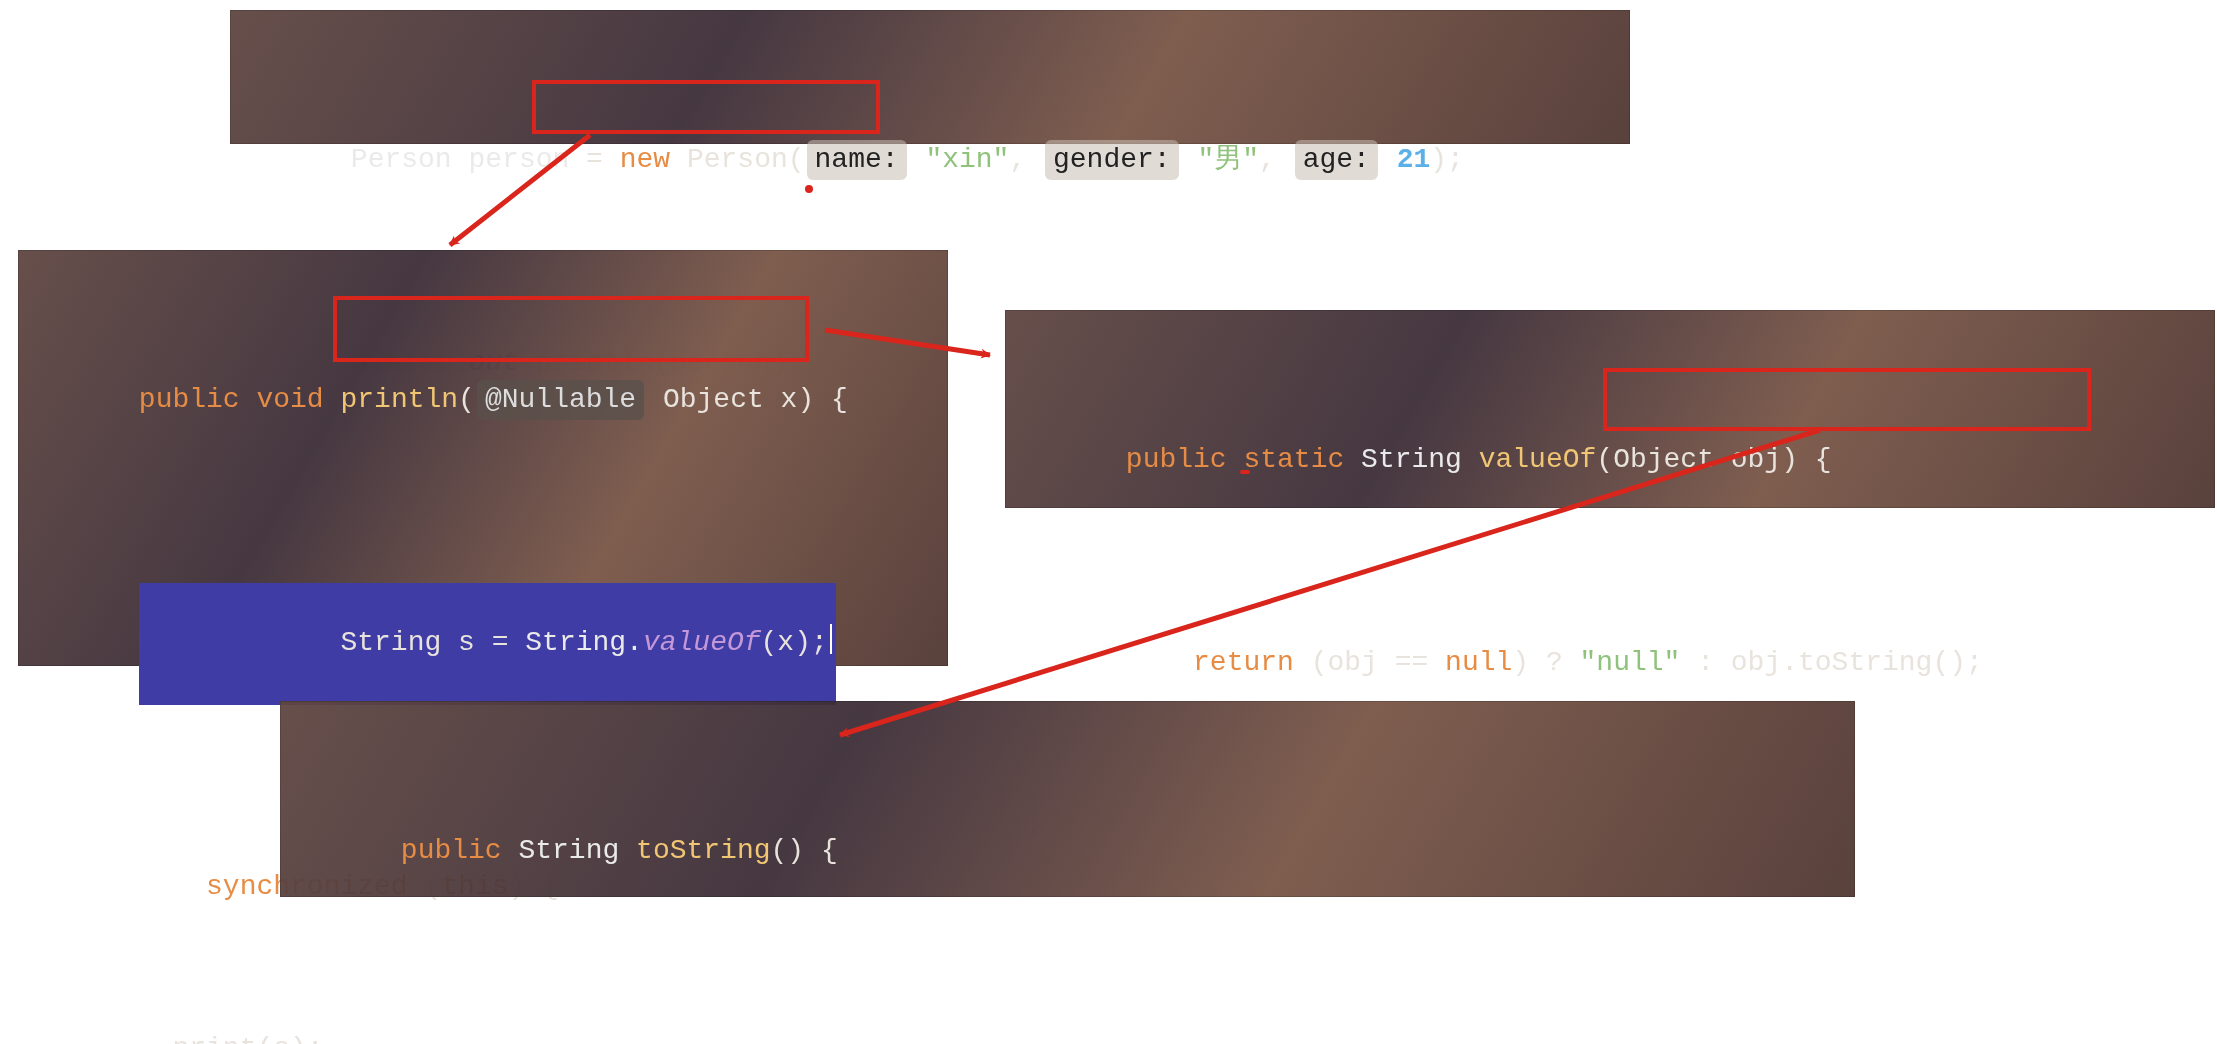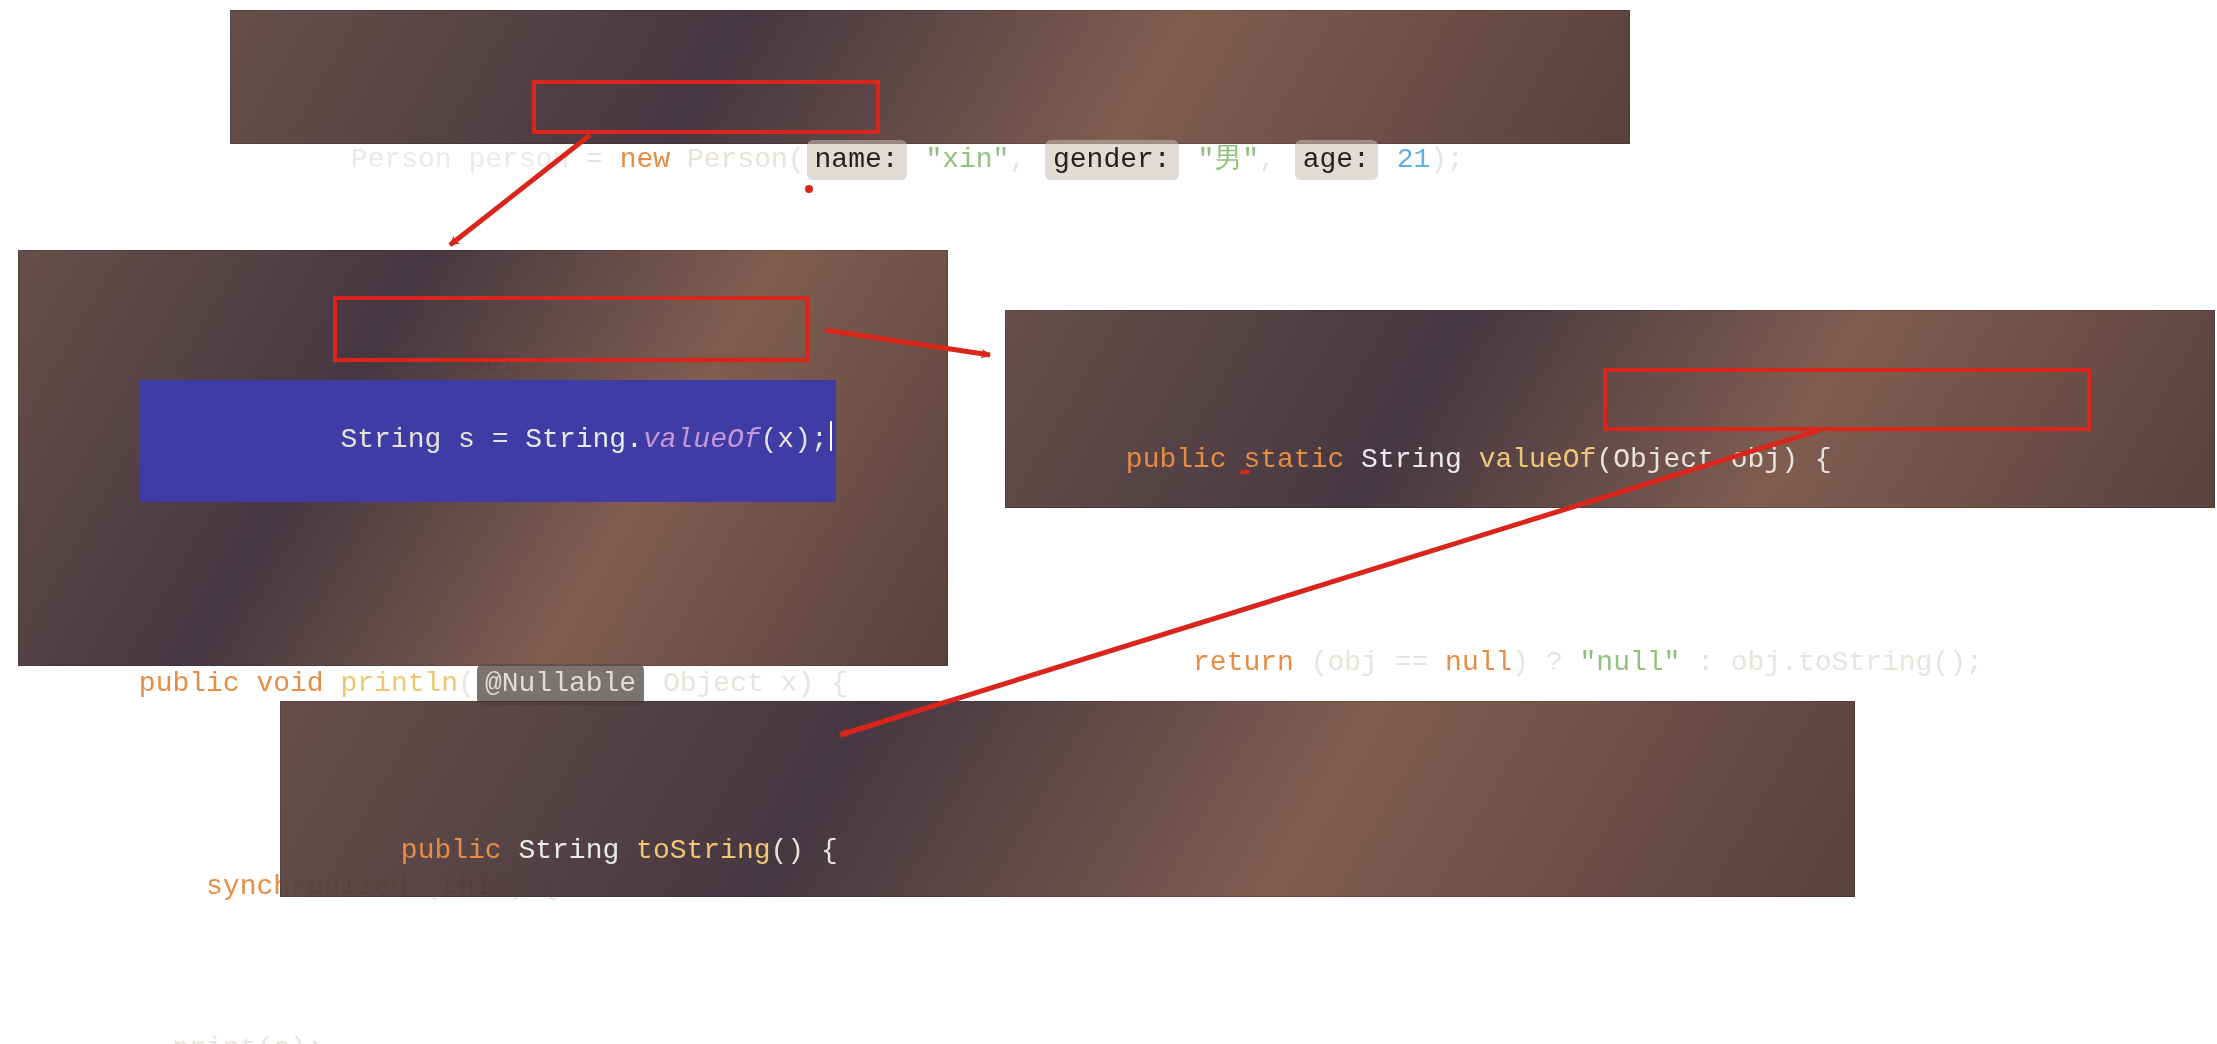--- a/index.html
+++ b/index.html
@@ -48,21 +48,21 @@
   }
   .pill-dark {
     display: inline-block;
     background: rgba(90,80,75,0.8);
     color: #ddd;
     border-radius: 6px;
     padding: 0 8px;
     margin: 0 2px;
   }
   .str   { color: #8fc27b; } 
-  .num   { color: #5bb0e8; }
+  .num   { color: #5bb0e8; font-weight: bold; }
   .sel-line {
     background: #3f3da5;
     display: inline-block;
     padding-right: 4px;
   }
   .caret {
     display:inline-block; width:2px; height:1.1em; background:#fff; vertical-align:-4px; margin-left:2px;
   }
   .redbox {
     position: absolute;
@@ -88,27 +88,27 @@
       <span class="type">Person</span><span> </span><span class="type">person</span><span> = </span><span class="kw-new">new</span><span> Person(</span><span class="pill">name:</span><span> </span><span class="str">"xin"</span><span>, </span><span class="pill">gender:</span><span> </span><span class="str">"男"</span><span>, </span><span class="pill">age:</span><span> </span><span class="num">21</span><span>);</span>
     </span>
     <span class="line">
       <span class="type">System.</span><span class="italic-field">out</span><span>.</span><span>println(person);</span>
     </span>
   </div>
 
   <div class="redbox" style="left:532px; top:80px; width:340px; height:46px;"></div>
 
   <div class="code-block" style="left:18px; top:250px; width:890px; height:400px;">
+    <span class="line">
+      <span class="kw-public">public</span><span class="kw-void"> void </span><span class="method-def">println</span><span>(</span><span class="pill-dark">@Nullable</span><span> Object x) {</span>
+    </span>
     <span class="line" style="display:block;">
       <span class="sel-line" style="padding-left:0;">
         <span>    String s = </span><span class="type">String.</span><span class="italic-field">valueOf</span><span>(x);</span><span class="caret"></span>
       </span>
-    </span>
-    <span class="line">
-      <span class="kw-public">public</span><span class="kw-void"> void </span><span class="method-def">println</span><span>(</span><span class="pill-dark">@Nullable</span><span> Object x) {</span>
     </span>
     <span class="line">
       <span class="kw-sync">    synchronized</span><span> (</span><span class="kw-this">this</span><span>) {</span>
     </span>
     <span class="line">        print(s);</span>
     
     
     
   </div>
 

